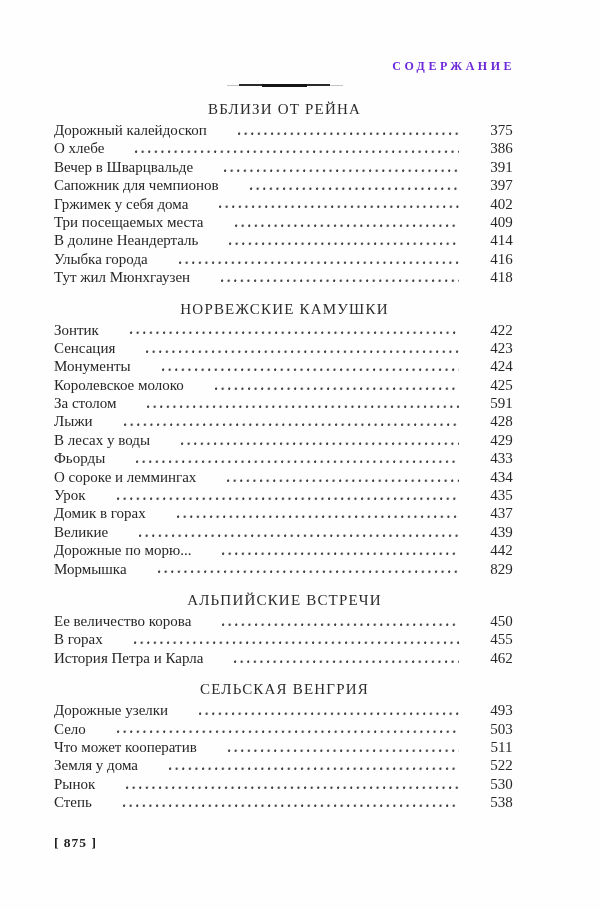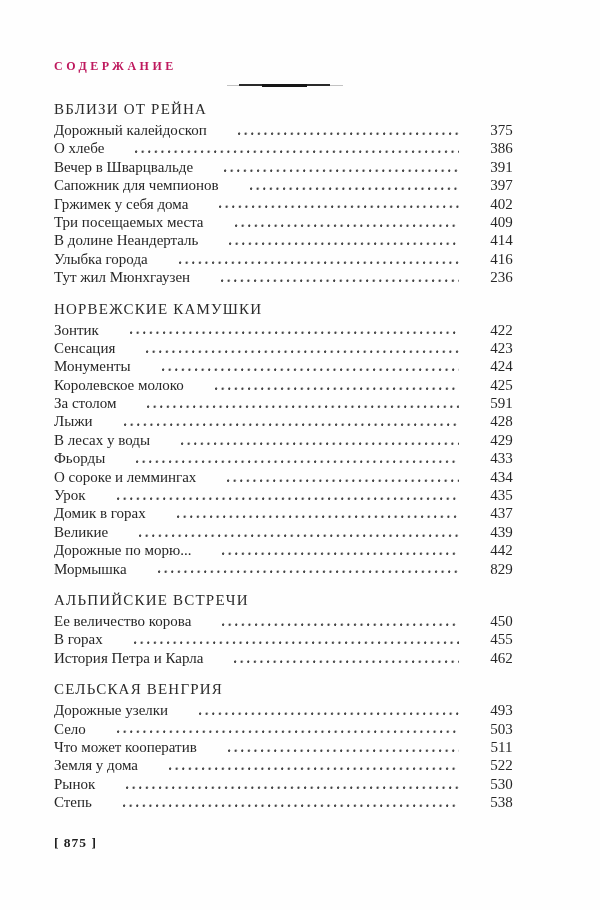--- a/index.html
+++ b/index.html
@@ -17,26 +17,26 @@
     font-family: "Liberation Serif", "DejaVu Serif", serif;
     box-sizing: border-box;
     padding-top: 58px;
     overflow: hidden;
   }
   .content {
     width: 461px;
     margin-left: 54px;
   }
   .heading {
-    text-align: left;
+    text-align: right;
     font-size: 12px;
     line-height: 16px;
     font-weight: bold;
     letter-spacing: 3.5px;
-    color: #be185d;
+    color: #6d28d9;
   }
   .ornament {
     position: relative;
     width: 116px;
     height: 4px;
     margin: 9px auto 0 auto;
   }
   .ornament .thin {
     position: absolute;
     left: 0; right: 0;
@@ -52,20 +52,21 @@
     background: #2a2a2a;
   }
   .ornament .core {
     position: absolute;
     left: 31%; right: 31%;
     top: 0.5px;
     height: 3px;
     background: #151515;
   }
   .section-title {
+    text-align: center;
     font-size: 15px;
     line-height: 18px;
     letter-spacing: 1.2px;
     margin: 13px 0 3px 0;
     color: #2b2b2b;
     white-space: nowrap;
   }
   .row {
     display: flex;
     align-items: stretch;
@@ -154,21 +155,21 @@
           <span class="p">414</span>
         </div>
         <div class="row">
           <span class="t">Улыбка города</span>
           <span class="leader"></span>
           <span class="p">416</span>
         </div>
         <div class="row">
           <span class="t">Тут жил Мюнхгаузен</span>
           <span class="leader"></span>
-          <span class="p">236</span>
+          <span class="p">418</span>
         </div>
         <div class="section-title">НОРВЕЖСКИЕ КАМУШКИ</div>
         <div class="row">
           <span class="t">Зонтик</span>
           <span class="leader"></span>
           <span class="p">422</span>
         </div>
         <div class="row">
           <span class="t">Сенсация</span>
           <span class="leader"></span>

